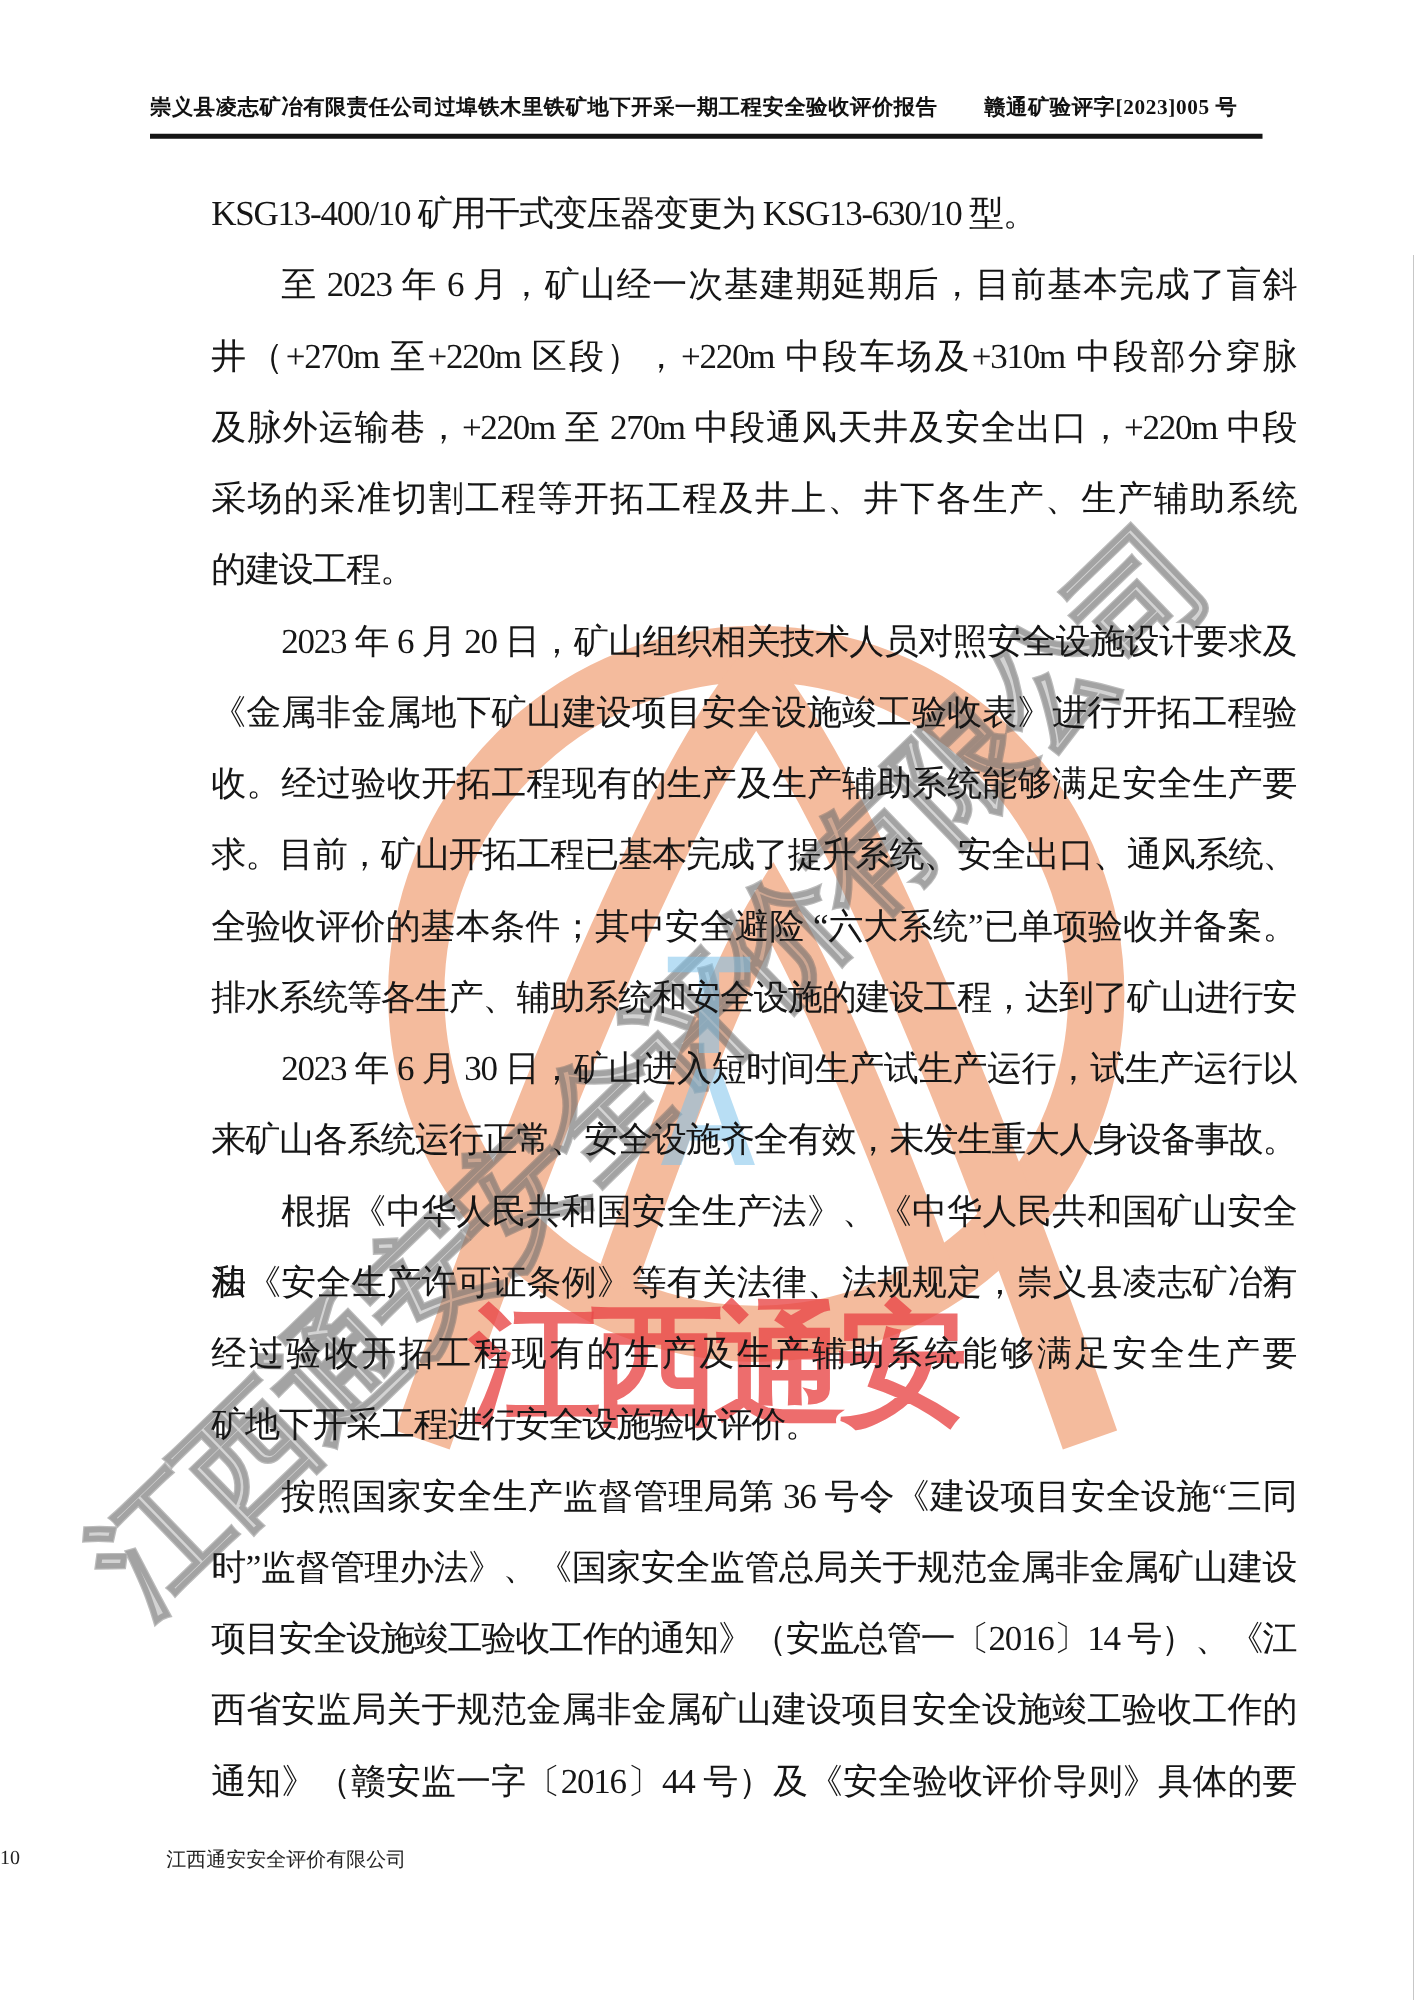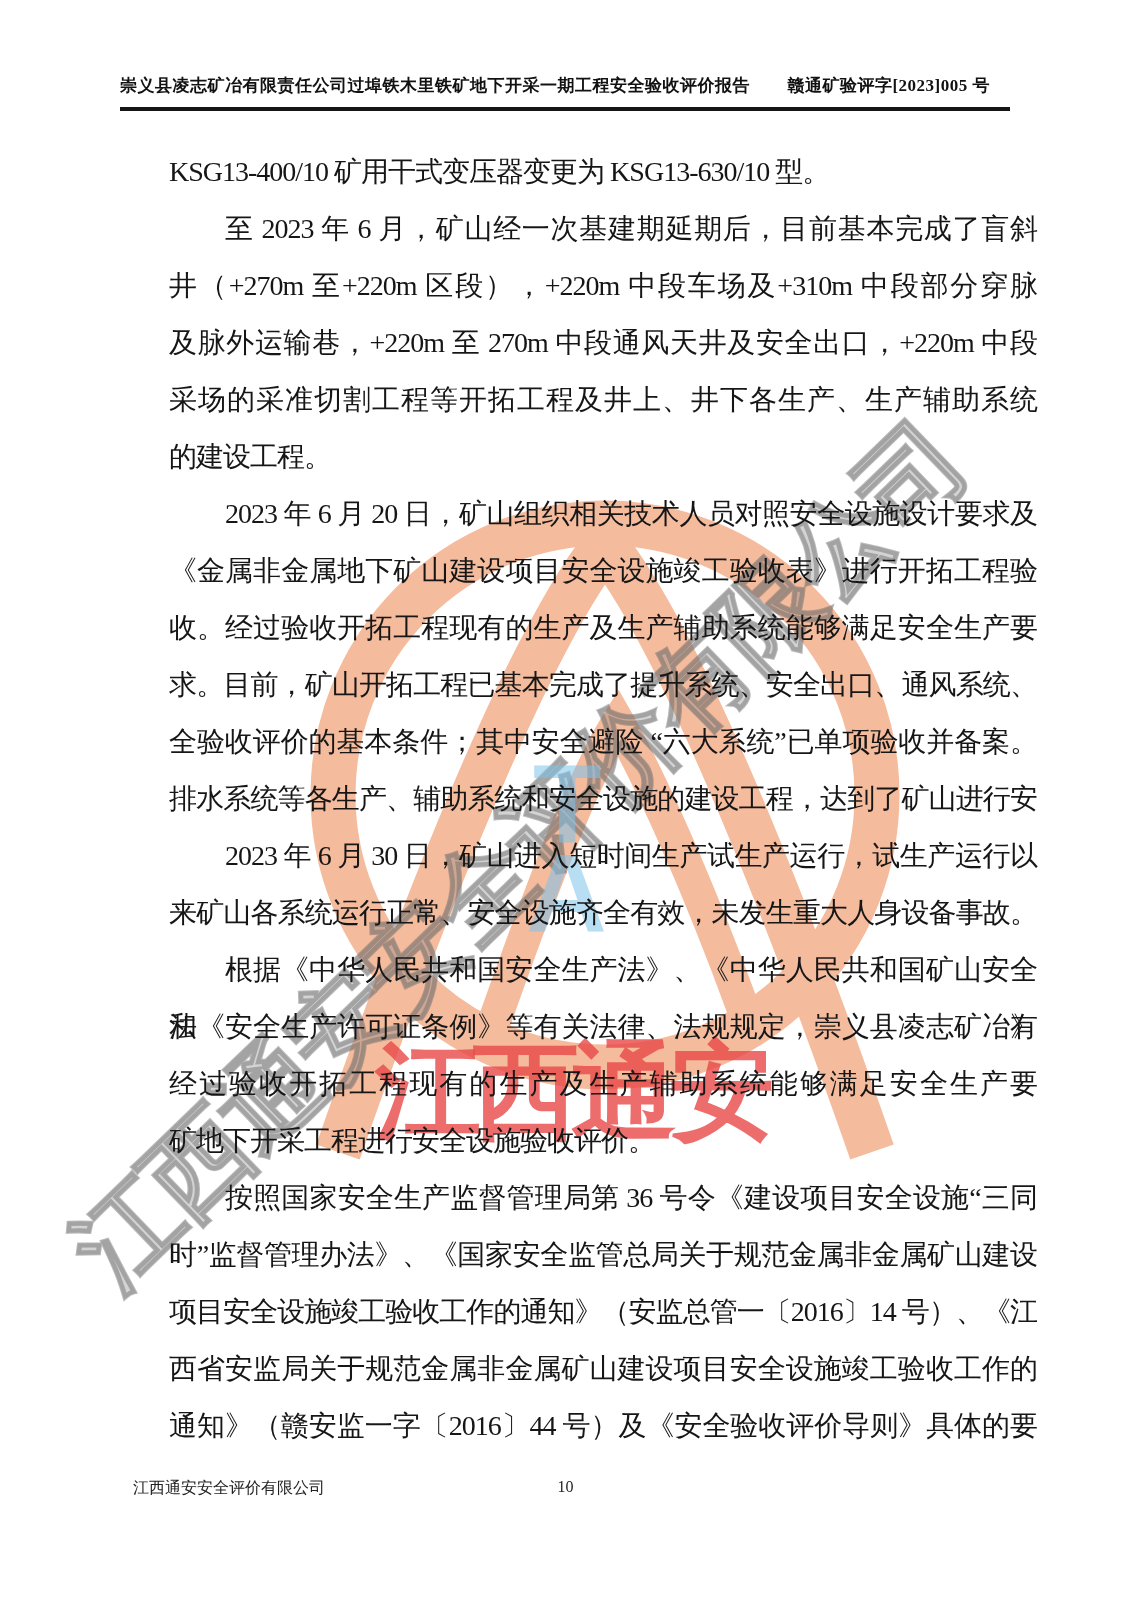--- a/index.html
+++ b/index.html
@@ -45,21 +45,21 @@
 
   .body-text {
     position:absolute; left:133px; top:143px; width:868px;
     font-size:28px; letter-spacing:-1px; color:#161616;margin-left:36px;
   }
   .body-text .line { height:57px; line-height:57px; overflow:visible; }
   .body-text .line.fill { text-align:justify; text-align-last:justify; }
   .body-text .line.indent { text-indent:56px; }
 
   .footer-company { position:absolute; left:133px; top:1478px; font-size:16px; color:#222; }
-  .footer-page   { position:absolute; left:0; top:1478px; width:100%; text-align:center; font-size:16px; color:#222; }
+  .footer-page   { position:absolute; left:0; top:1478px; width:100%; text-align:left; font-size:16px; color:#222; }
 </style>
 </head>
 <body>
 
 <div class="page">
 
   <div class="watermark">
     <svg class="wm-svg" width="1131" height="1600" viewBox="0 0 1131 1600">
       <g stroke="#F1A178" fill="none" opacity="0.72">
         <circle cx="605" cy="795" r="272" stroke-width="45"></circle>

